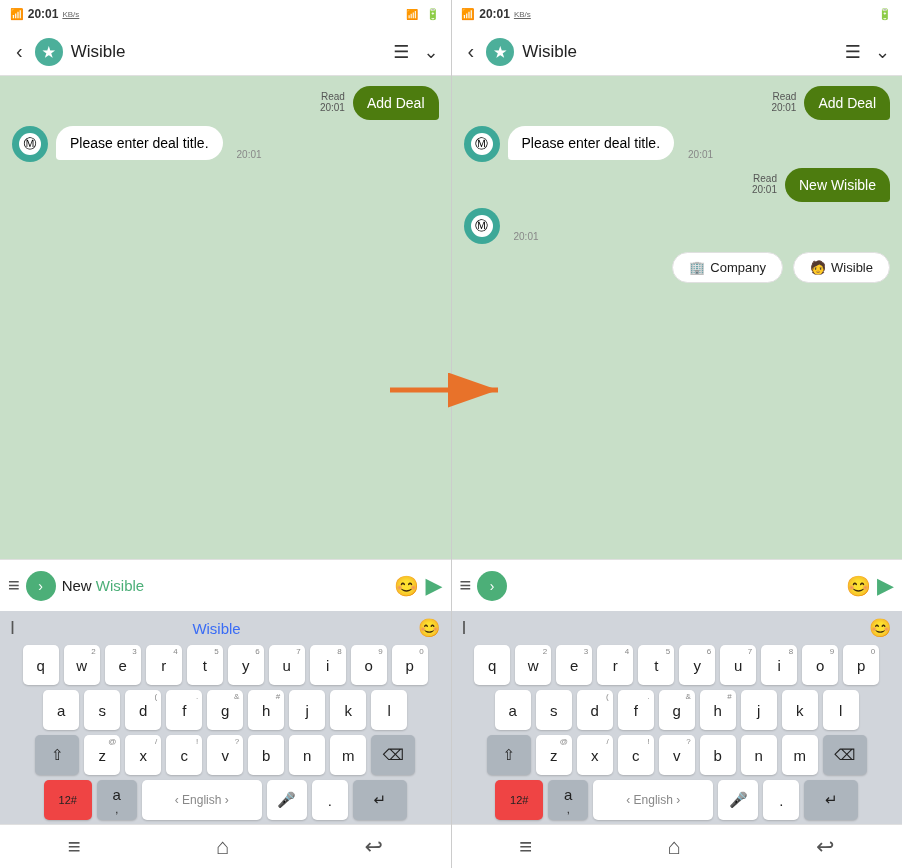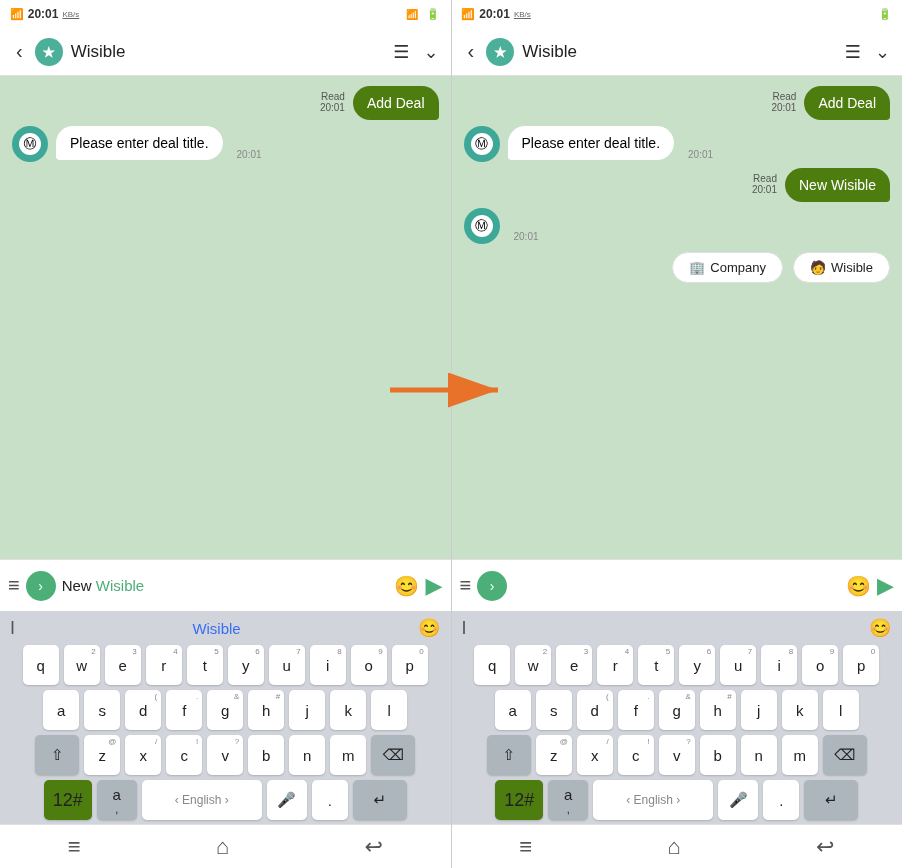--- a/index.html
+++ b/index.html
@@ -281,24 +281,24 @@
       max-width: 120px;
       font-size: 12px;
       color: #888;
     }
     .kb-key.enter-key {
       background: #adb5bd;
       min-width: 50px;
       max-width: 54px;
     }
     .kb-key.num-key {
-      background: #4d7c0f;
+      background: #ef4444;
       min-width: 44px;
       max-width: 48px;
-      font-size: 18px;
+      font-size: 11px;
     }
     .kb-key.mic-key {
       background: #fff;
       min-width: 36px;
       max-width: 40px;
     }
     .kb-key.period-key {
       background: #fff;
     }
     .bottom-nav {

